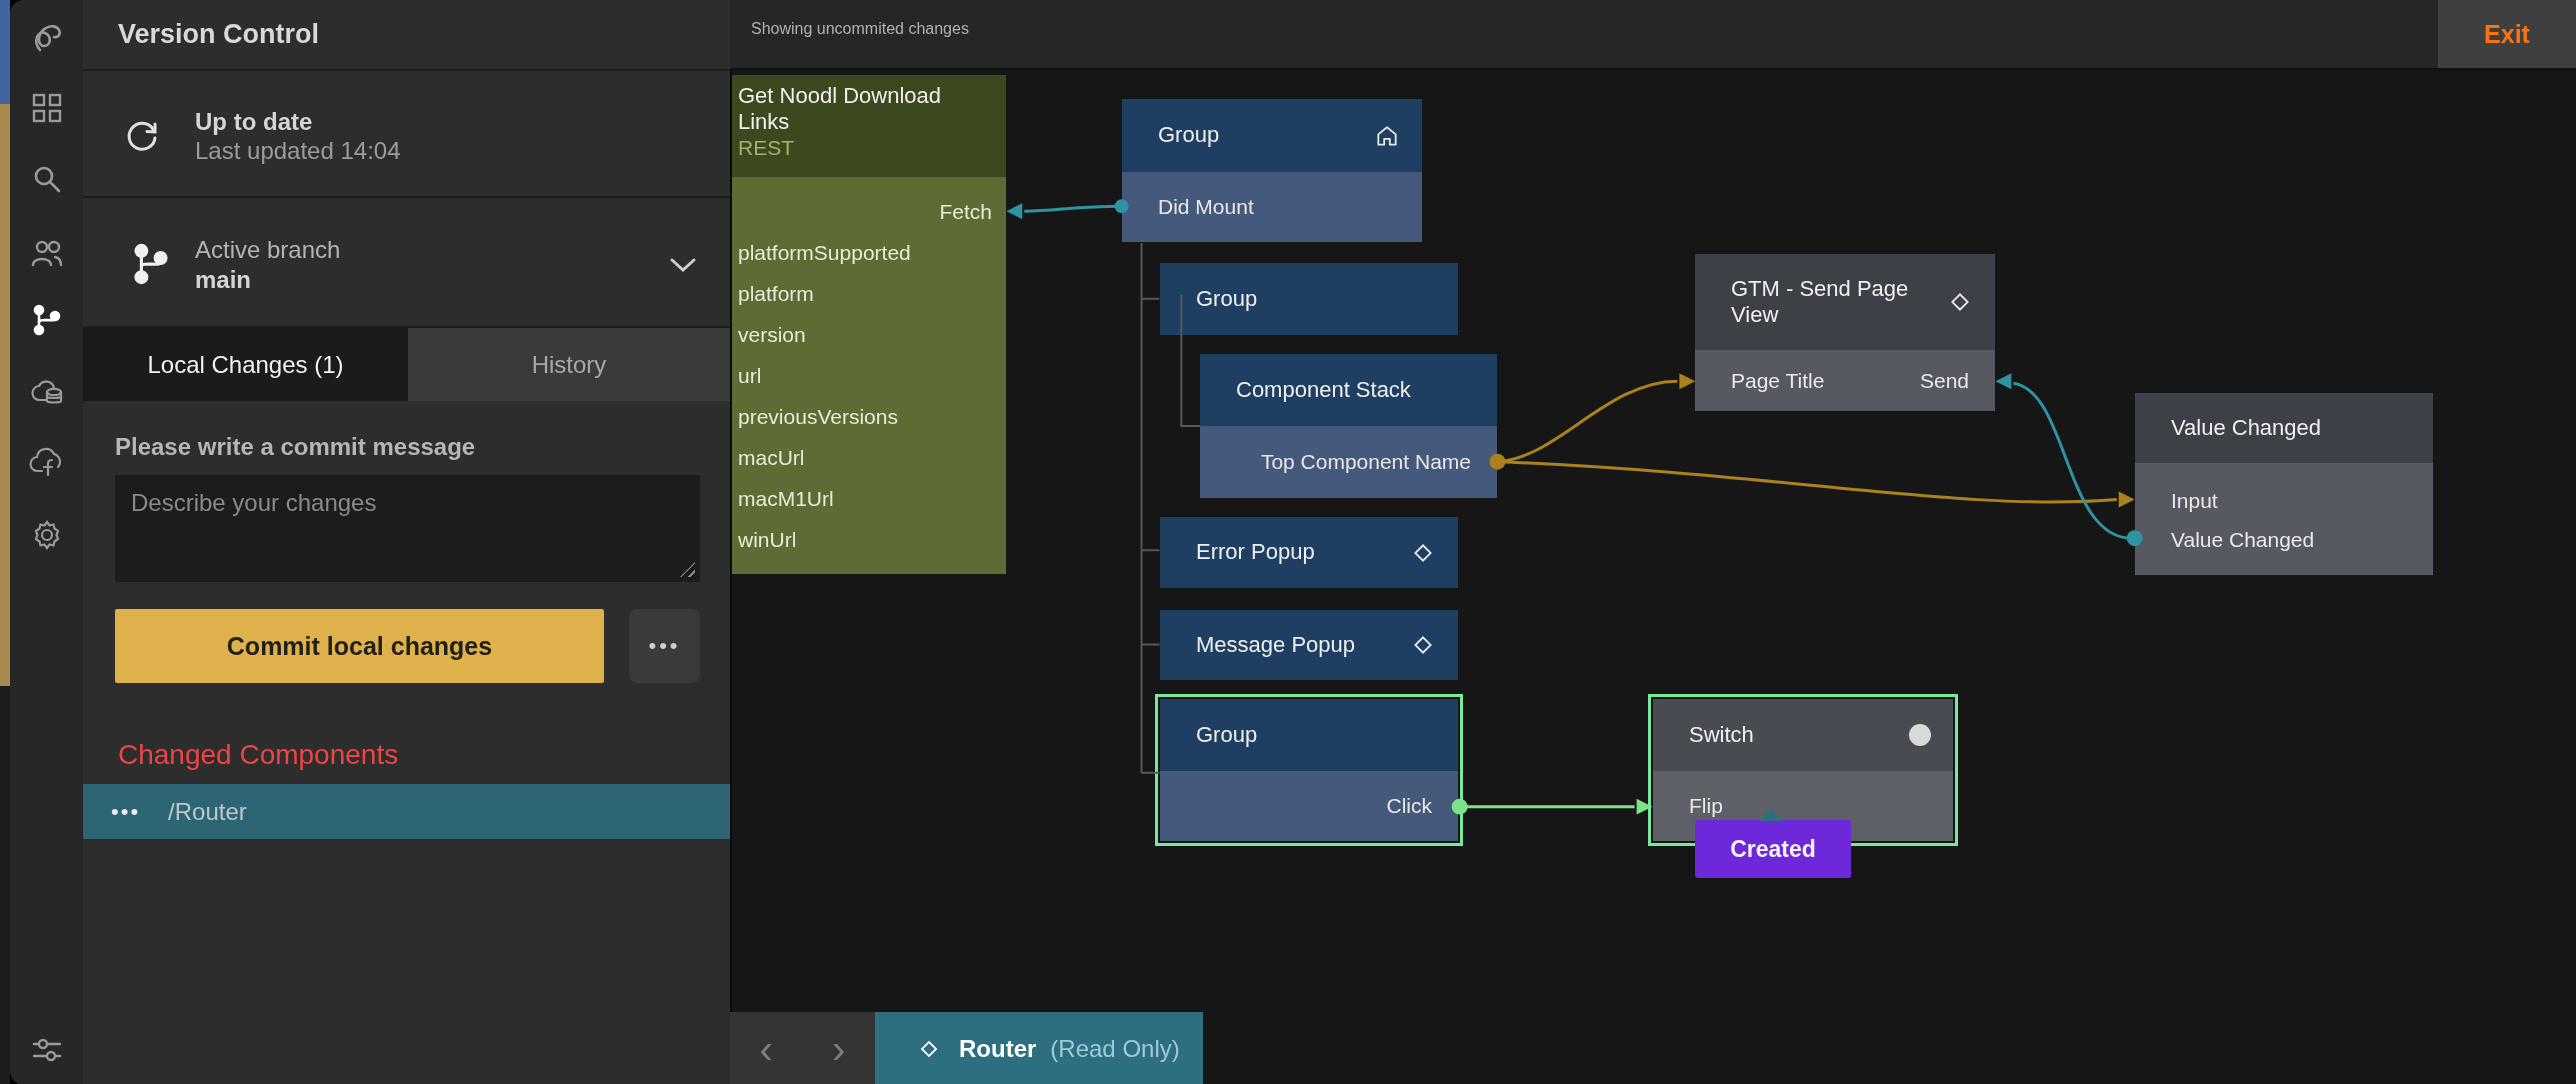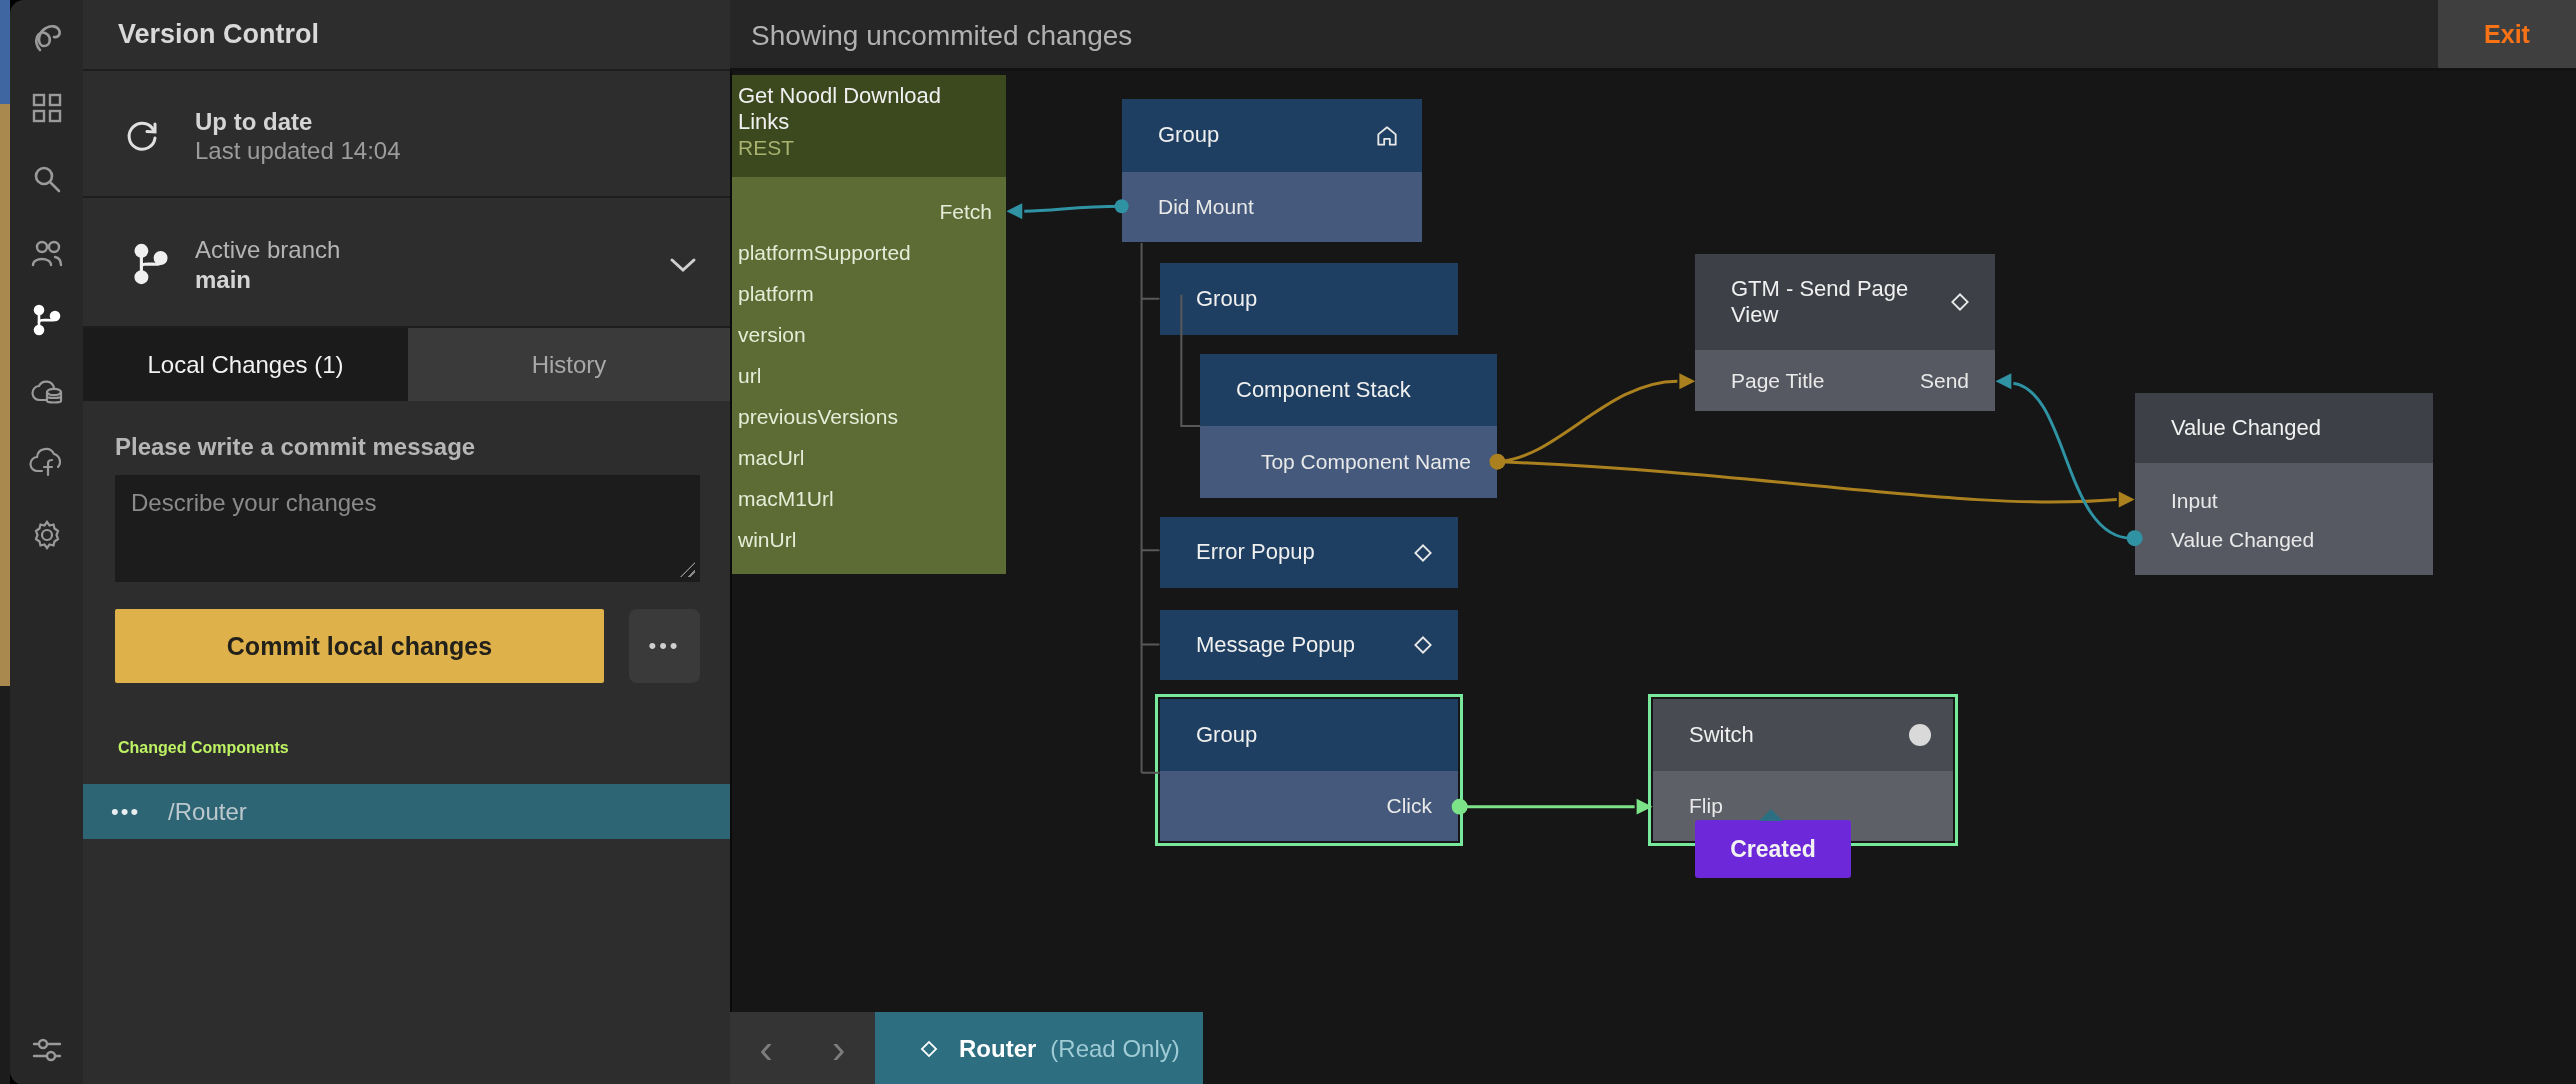--- a/index.html
+++ b/index.html
@@ -55,30 +55,30 @@
   .commit-box::placeholder { color:#8a8a8a; }
   .resize-grip { position:absolute; left:597px; top:161px; width:15px; height:15px;
     background:repeating-linear-gradient(135deg, transparent 0 4px, #8a8a8a 4px 6px);
     clip-path:polygon(100% 0, 100% 100%, 0 100%); }
   .commit-btn { position:absolute; left:32px; top:208px; width:489px; height:74px;
     background:#dfb14a; border:none; border-radius:2px; font-size:25px; font-weight:bold;
     color:#22201a; font-family:"Liberation Sans",sans-serif; cursor:pointer; }
   .more-btn { position:absolute; left:546px; top:208px; width:71px; height:74px;
     background:#3a3a3a; border:none; border-radius:8px; color:#cfcfcf; font-size:22px;
     letter-spacing:3px; cursor:pointer; }
-  .changed-heading { position:absolute; left:35px; top:338px; font-size:16px; font-weight:bold; color:#bef264; }
+  .changed-heading { position:absolute; left:35px; top:338px; font-size:28px; font-weight:normal; color:#ef4444; }
   .changed-row { position:absolute; left:0; top:383px; width:647px; height:55px;
     background:#2d6575; display:flex; align-items:center; cursor:pointer; }
   .changed-row .dots { margin-left:28px; color:#e8eef0; font-size:22px; letter-spacing:2px; }
   .changed-row .clabel { margin-left:28px; color:#bcc8cd; font-size:24px; }
 
   
   .topbar { position:absolute; left:730px; top:0; width:1846px; height:71px;
     background:#262626; border-bottom:3px solid #121212; z-index:25; }
-  .topbar-status { position:absolute; left:21px; top:20px; font-size:28px; color:#b1b1b1; }
+  .topbar-status { position:absolute; left:21px; top:20px; font-size:16px; color:#b1b1b1; }
   .exit-btn { position:absolute; right:0; top:0; width:138px; height:68px; background:#3f3f3f;
     border:none; color:#f97316; font-size:25px; font-weight:bold;
     font-family:"Liberation Sans",sans-serif; cursor:pointer; }
 
   
   .canvas { position:absolute; left:730px; top:71px; width:1846px; height:1014px;
     background:#161616; overflow:hidden; z-index:5; border-left:2px solid #0a0a0a; }
   .node { position:absolute; z-index:2; }
   .node.selected { outline:3px solid #78e89d; outline-offset:2px; }
   .node-header { display:flex; align-items:center; padding:0 22px 0 36px; }

